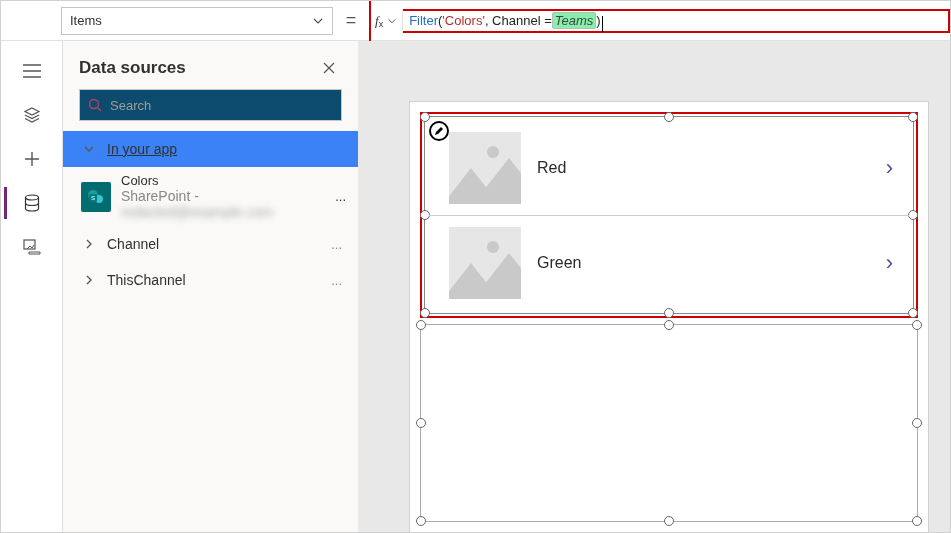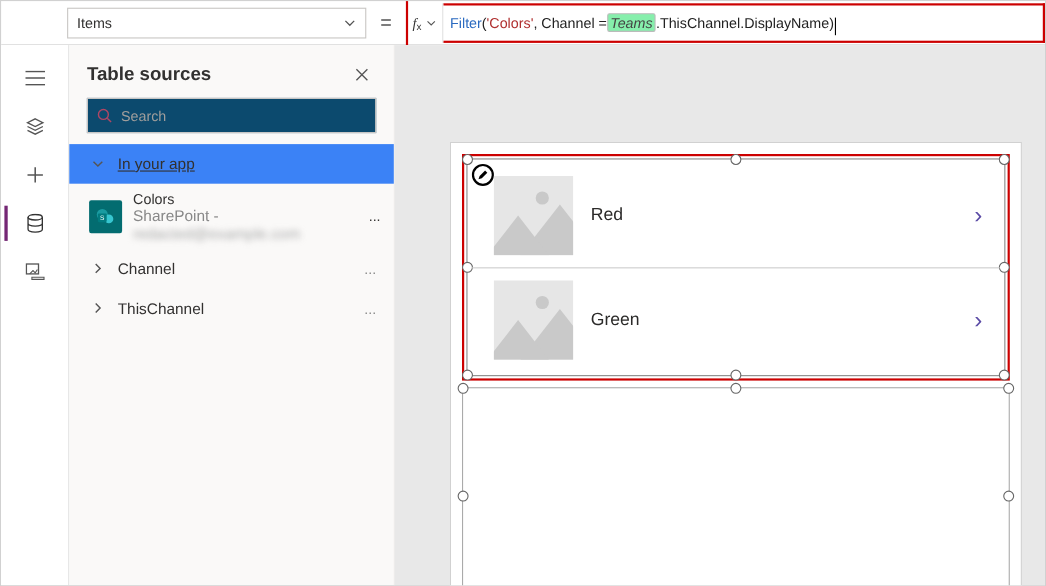--- a/index.html
+++ b/index.html
@@ -4,21 +4,21 @@
 <style>
   * { box-sizing: border-box; margin: 0; padding: 0; font-family: 'Segoe UI', Tahoma, sans-serif; }
   body { width: 951px; height: 533px; background: #fff; border: 1px solid #d1d1d1; position: relative; font-size: 13px; color: #323130; overflow: hidden; }
 
   .topbar { height: 40px; display: flex; align-items: center; border-bottom: 1px solid #e1e1e1; }
   .prop-select { margin-left: 60px; width: 272px; height: 28px; border: 1px solid #c8c6c4; display: flex; align-items: center; justify-content: space-between; padding: 0 8px; font-size: 13px; }
   .equals { width: 36px; text-align: center; font-size: 18px; color: #555; }
   .fx-label { padding: 0 6px; display: flex; align-items: center; color: #333; height: 40px; }
   .fx-label .fx-icon { font-style: italic; font-family: 'Times New Roman', serif; }
   .fx-label .fx-sub { font-size: 9px; position: relative; top: 3px; }
-  .formula-wrap { flex: 1; height: 36px; border: 2px solid #c00; display: flex; align-items: center; padding: 0 6px; font-family: Consolas, monospace; font-size: 13px; border-left: none; position: relative; }
+  .formula-wrap { flex: 1; height: 24px; border: 2px solid #c00; display: flex; align-items: center; padding: 0 6px; font-family: Consolas, monospace; font-size: 13px; border-left: none; position: relative; }
   .tok-func { color: #2a6ac0; }
   .tok-str { color: #b03030; }
   .tok-keyword { font-style: italic; color: #444; background: #86efac; padding: 0 2px; border-radius: 2px; border: 1px solid #bbb; }
   .tok-plain { color: #222; }
   .caret-bar { display: inline-block; width: 1px; height: 16px; background: #000; margin-left: 1px; position: relative; top: 3px; }
   .formula-wrap::before { content: ""; position: absolute; left: -1px; top: -2px; bottom: -2px; width: 1px; background: #e1e1e1; }
   .fx-border-left { border-left: 2px solid #c00; padding-left: 4px; }
 
   .secondrow { position: absolute; top: 40px; left: 0; right: 0; display: flex; height: 30px; align-items: stretch; }
   .secondrow .spacer { width: 413px; }
@@ -44,21 +44,21 @@
   .ds-row .chev { width: 20px; display: flex; justify-content: center; }
   .ds-row .label { flex: 1; margin-left: 8px; font-size: 14px; }
   .ds-row .dots { color: #888; padding: 0 4px; }
   .ds-item { display: flex; align-items: center; padding: 6px 12px 6px 18px; }
   .ds-conn-icon { width: 30px; height: 30px; background: #036c70; display: flex; align-items: center; justify-content: center; border-radius: 2px; }
   .ds-conn-text { margin-left: 10px; flex: 1; }
   .ds-conn-text .title { font-size: 13px; color: #323130; }
   .ds-conn-text .sub { font-size: 14px; color: #888; }
   .ds-conn-text .sub .blur { filter: blur(3px); color: #aaa; }
 
-  .canvas-area { position: absolute; top: 40px; left: 358px; right: 0; bottom: 0; background: #e8e8e8; padding: 88px 28px 28px 50px; }
+  .canvas-area { position: absolute; top: 40px; left: 358px; right: 0; bottom: 0; background: #e8e8e8; padding: 60px 28px 28px 50px; }
   .canvas { width: 520px; height: 432px; background: #fff; border: 1px solid #d1d1d1; position: relative; }
 
   .gallery-outline { position: absolute; top: 10px; left: 10px; right: 10px; height: 206px; border: 2px solid #c00; }
   .gallery-sel { position: absolute; top: 2px; left: 2px; right: 2px; bottom: 2px; border: 1px solid #888; }
   .sel-handle { position: absolute; width: 10px; height: 10px; background: #fff; border: 1px solid #666; border-radius: 50%; }
   .h-tl { top: -5px; left: -5px; } .h-tm { top: -5px; left: calc(50% - 5px); } .h-tr { top: -5px; right: -5px; }
   .h-ml { top: calc(50% - 5px); left: -5px; } .h-mr { top: calc(50% - 5px); right: -5px; }
   .h-bl { bottom: -5px; left: -5px; } .h-bm { bottom: -5px; left: calc(50% - 5px); } .h-br { bottom: -5px; right: -5px; }
 
   .edit-badge { position: absolute; top: 4px; left: 4px; width: 20px; height: 20px; border: 2px solid #000; border-radius: 50%; background: #fff; display: flex; align-items: center; justify-content: center; }
@@ -95,21 +95,20 @@
     <svg width="10" height="10" viewBox="0 0 12 12" style="margin-left:4px">
         <path d="M2 4l4 4 4-4" stroke="#555" stroke-width="1.2" fill="none"></path>
       </svg>
   </div>
   <div class="formula-wrap">
     <span class="tok-func">Filter</span>
       <span class="tok-plain">(</span>
       <span class="tok-str">'Colors'</span>
       <span class="tok-plain">, Channel = </span>
       <span class="tok-keyword">Teams</span>
-      <span class="tok-plain">.ThisChannel.DisplayName</span>
       <span class="tok-plain">)</span>
       <span class="caret-bar"></span>
   </div>
 </div>
 
 <div class="secondrow">
   <div class="spacer"></div>
   <div class="formula-result">
     <svg width="12" height="12" viewBox="0 0 12 12" style="margin-right:6px">
         <path d="M2 4l4 4 4-4" stroke="#777" stroke-width="1.2" fill="none"></path>
@@ -147,21 +146,21 @@
   <div class="rail-item">
     <svg width="18" height="16" viewBox="0 0 18 16">
         <rect x="1" y="1" width="11" height="9" stroke="#555" stroke-width="1.2" fill="none"></rect>
         <path d="M6 13h11v2H6zM4 10l3-3 2 2 2-3" stroke="#555" stroke-width="1" fill="none"></path>
       </svg>
   </div>
 </div>
 
 <div class="sidepanel">
   <div class="sidepanel-head">
-    <h2>Table sources</h2>
+    <h2>Data sources</h2>
     <div class="close-x">
       <svg width="14" height="14" viewBox="0 0 14 14">
           <path d="M2 2l10 10M12 2L2 12" stroke="#555" stroke-width="1.2"></path>
         </svg>
     </div>
   </div>
   <div class="search-box">
     <svg width="14" height="14" viewBox="0 0 14 14">
         <circle cx="6" cy="6" r="4.5" stroke="#b04664" stroke-width="1.3" fill="none"></circle>
         <path d="M9.5 9.5L13 13" stroke="#b04664" stroke-width="1.3"></path>

